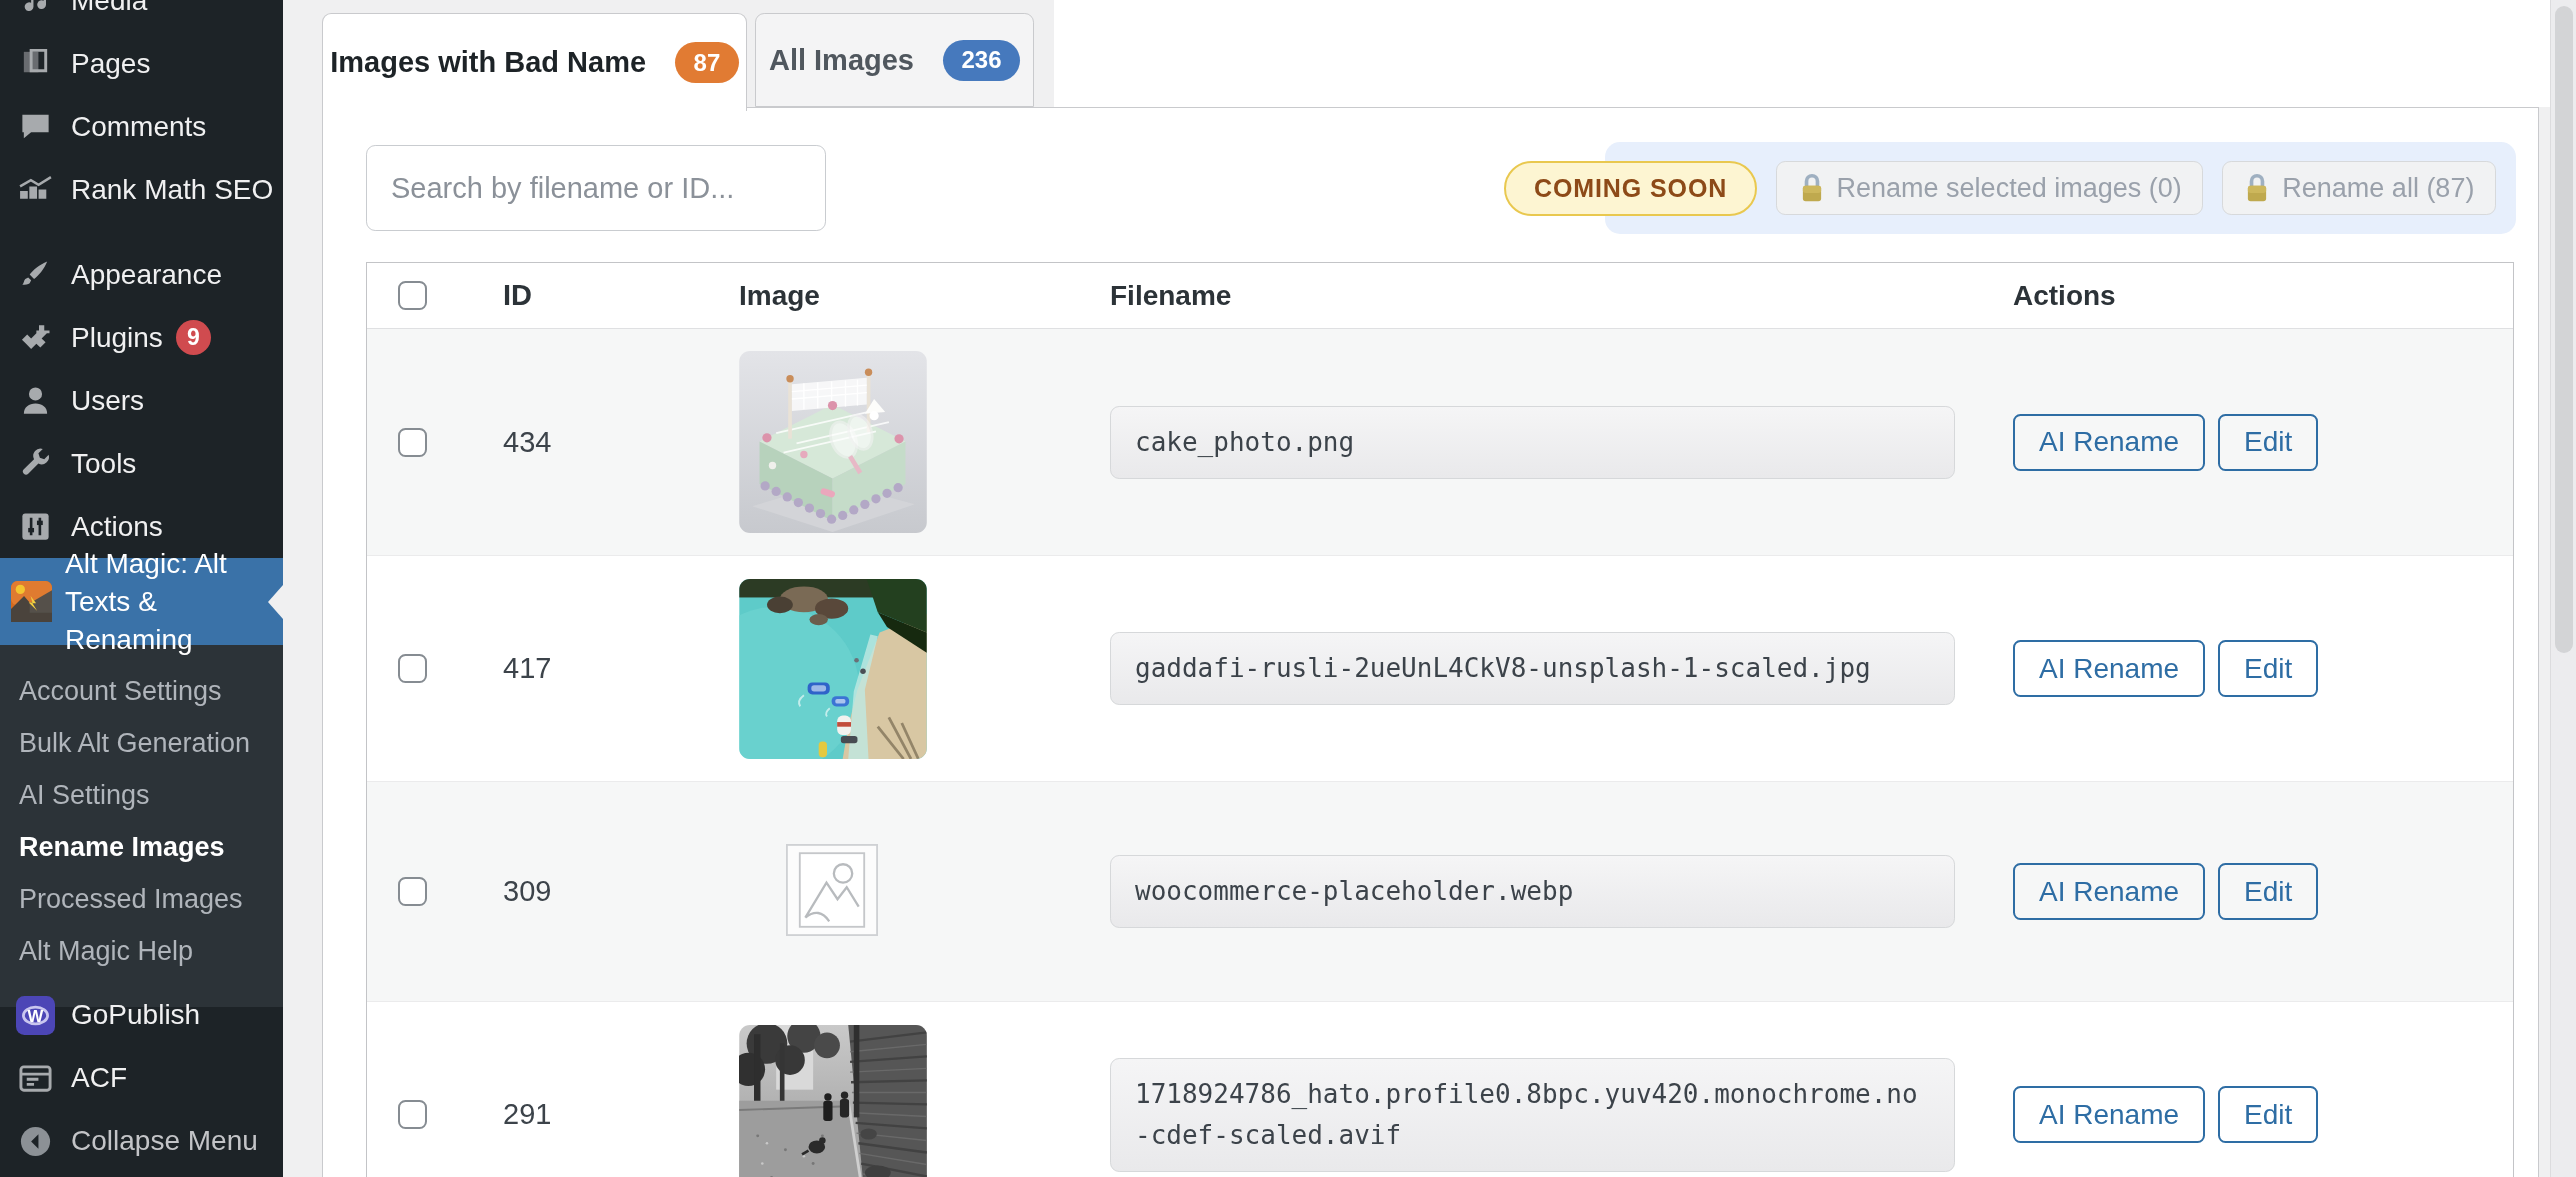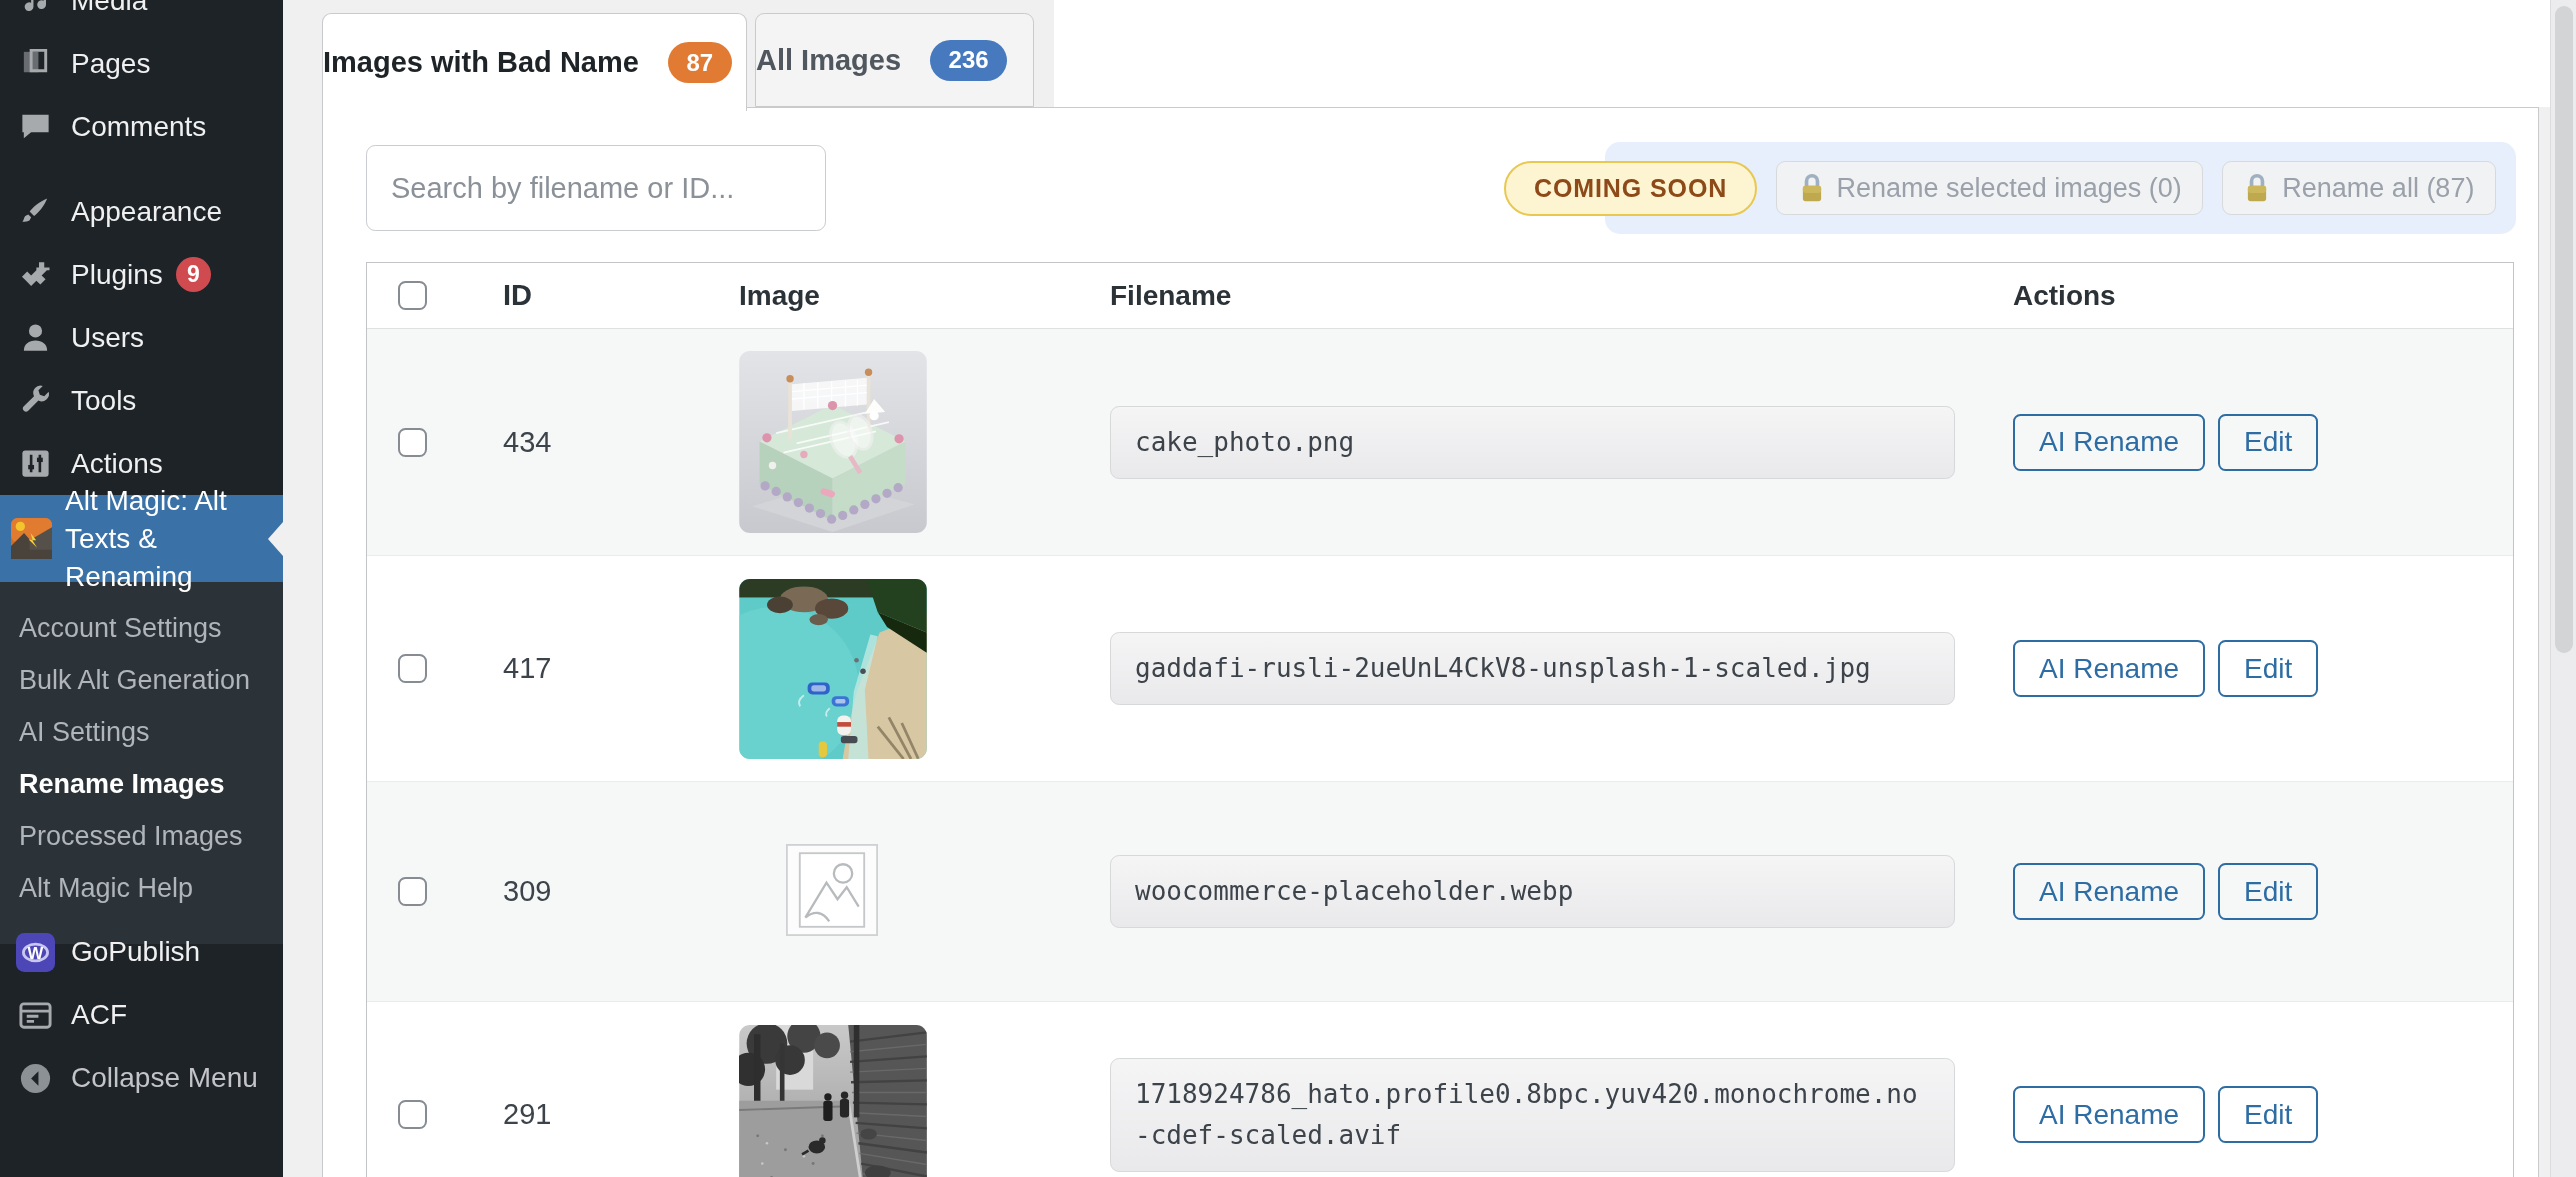--- a/index.html
+++ b/index.html
@@ -21,21 +21,21 @@
   .sb-arrow { position:absolute; right:0; top:50%; transform:translateY(-50%); width:0; height:0; border-top:17.6px solid transparent; border-bottom:17.6px solid transparent; border-right:15.7px solid #f0f0f1; }
   .sb-submenu { background:#2c3338; padding:20.3px 0 30px 0; }
   .sb-subitem { height:52px; display:flex; align-items:center; padding-left:19px; font-size:27px; color:#b0b5bb; cursor:pointer; }
   .sb-subitem.current { color:#fff; font-weight:700; }
   .sb-footer { padding-top:7.4px; }
 
   
   .main { position:absolute; left:283px; top:0; width:2293px; height:1178px; background:#f0f0f1; }
   .top-white { position:absolute; left:771px; top:0; width:1522px; height:107px; background:#ffffff; }
 
-  .tab { position:absolute; top:13px; display:flex; align-items:center; gap:29px; border:1.8px solid #c9cacd; border-bottom:none; border-radius:9.2px 9.2px 0 0; cursor:pointer; }
+  .tab { position:absolute; top:13px; display:flex; align-items:center; justify-content:center; gap:29px; border:1.8px solid #c9cacd; border-bottom:none; border-radius:9.2px 9.2px 0 0; cursor:pointer; }
   .tab-active { left:39px; width:425px; height:98px; background:#ffffff; z-index:3; }
   .tab-inactive { left:472px; width:279px; height:94px; background:#f4f4f5; z-index:1; border-bottom:1.8px solid #c9cacd; }
   .tab-label { font-size:29px; font-weight:700; color:#1d2327; }
   .tab-inactive .tab-label { color:#50575e; }
   .count-badge { color:#fff; font-size:24px; font-weight:700; border-radius:924px; padding:6.5px 18.5px; }
   .count-orange { background:#e17b33; }
   .count-blue { background:#4679bd; }
 
   .card { position:absolute; left:39px; top:107px; width:2217px; height:1071px; background:#ffffff; border:1.8px solid #c9cacd; border-bottom:none; z-index:2; }
 
@@ -96,20 +96,29 @@
       </span>
       <span>Pages</span>
     </div>
     <div class="sb-item">
       <span class="sb-icon">
         <svg width="35" height="35" viewBox="0 0 24 24">
             <path fill="#a7aaad" d="M3 4h18v12H9l-5 4v-4H3V4z"></path>
           </svg>
       </span>
       <span>Comments</span>
+    </div>
+    <div class="sb-item">
+      <span class="sb-icon">
+        <svg width="37" height="37" viewBox="0 0 24 24">
+            <path fill="#a7aaad" d="M2 13h5v5H2zM8 10h5v8H8zM14 12h5v6h-5z"></path>
+            <path fill="none" stroke="#a7aaad" stroke-width="1.6" d="M2 10l7-4 5 3 8-5"></path>
+          </svg>
+      </span>
+      <span>Rank Math SEO</span>
     </div>
     <div class="sb-sep"></div>
     <div class="sb-item">
       <span class="sb-icon">
         <svg width="35" height="35" viewBox="0 0 24 24">
             <path fill="#a7aaad" d="M20 3c-5 2-10 6-12 9l3 3c3-2 7-7 9-12zM7 14l-2 1c-1 1-1 3-2 4 2 0 4 0 5-1l1-2-2-2z"></path>
           </svg>
       </span>
       <span>Appearance</span>
     </div>

